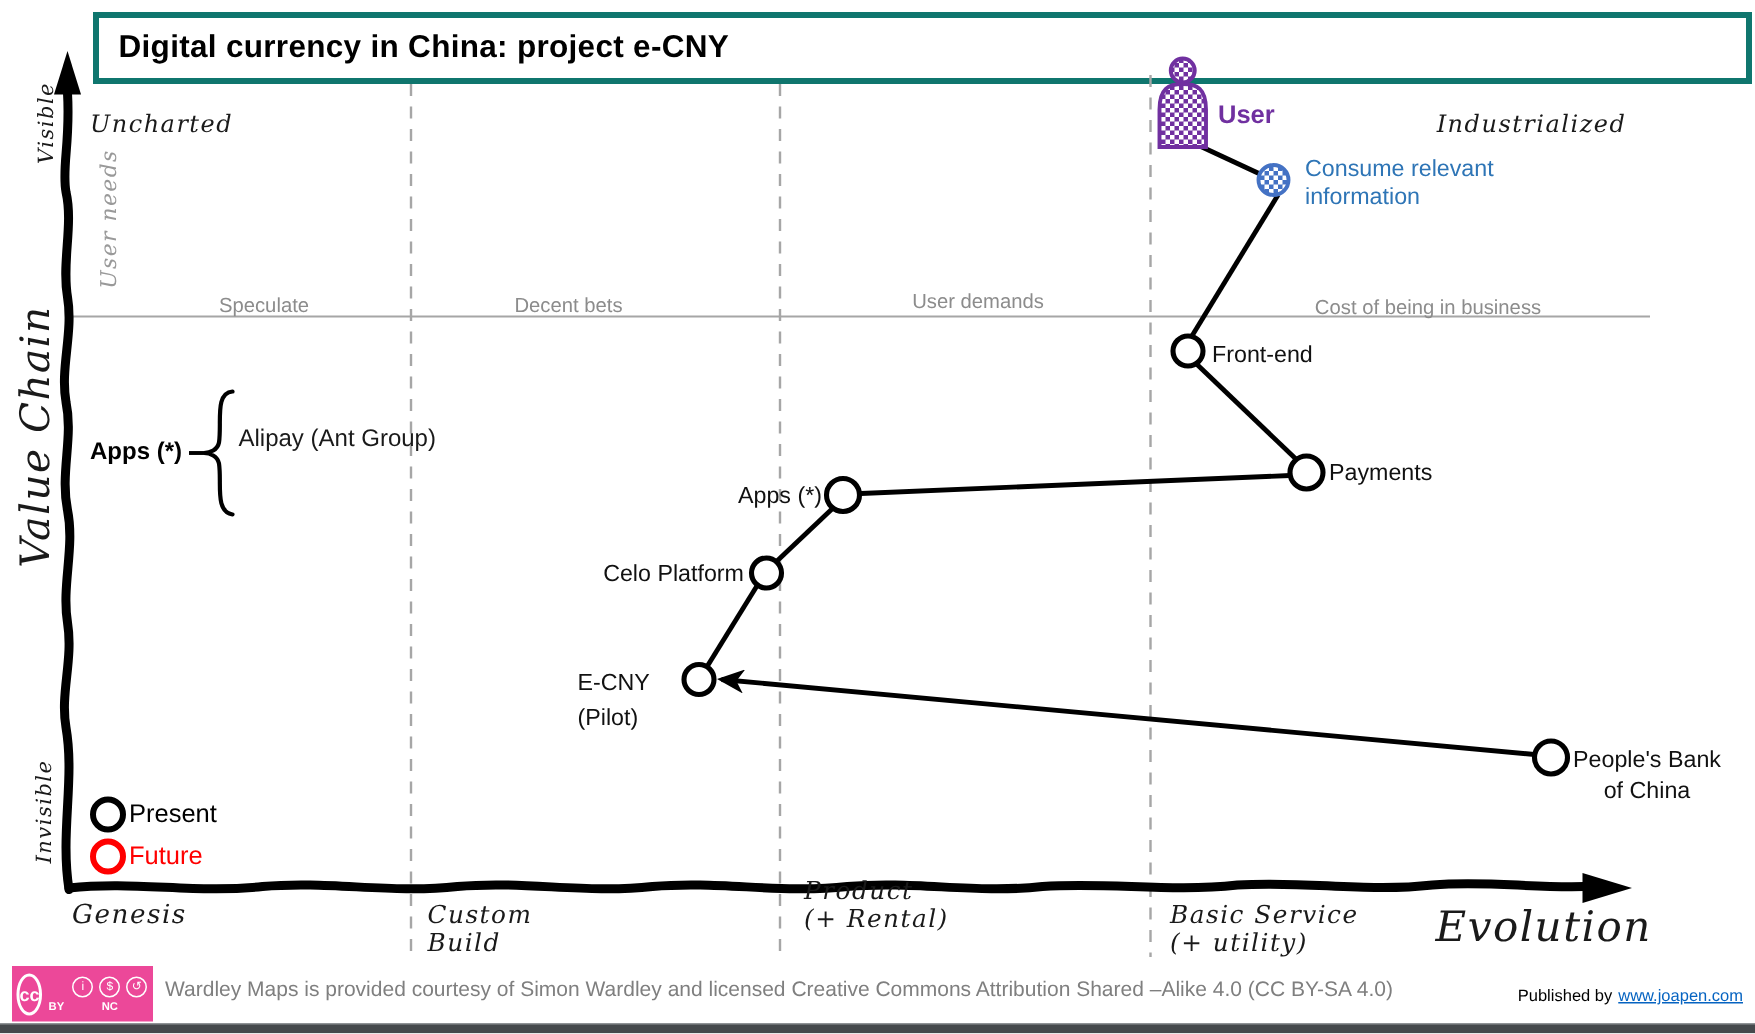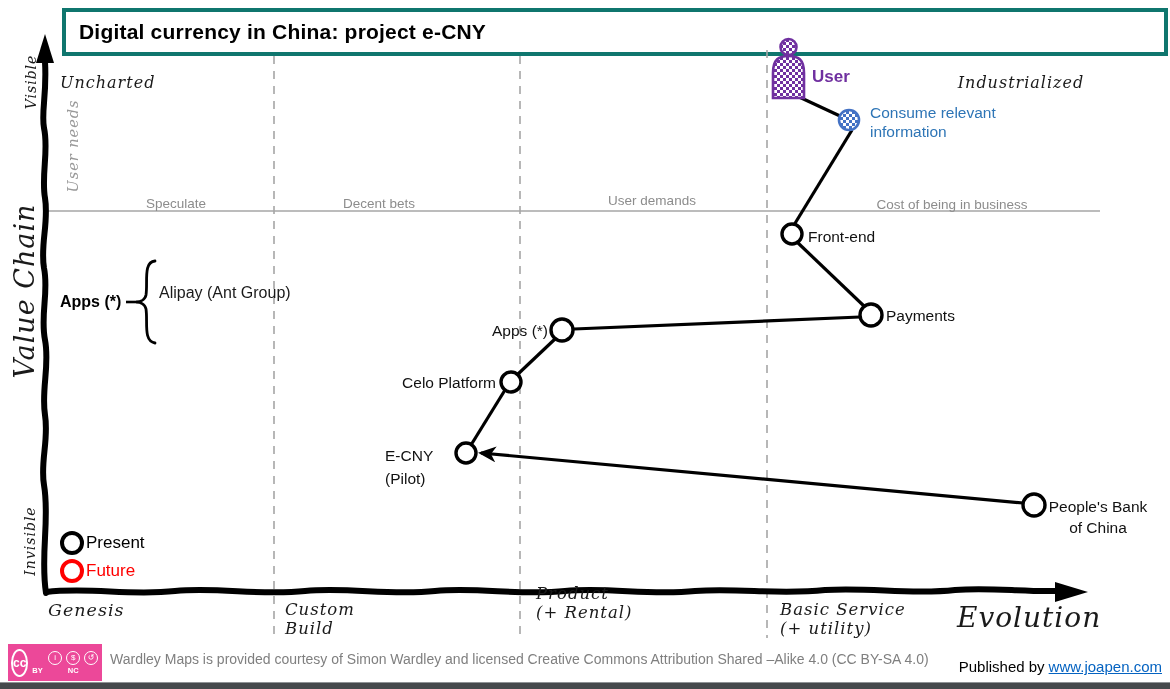--- a/index.html
+++ b/index.html
@@ -22,21 +22,21 @@
   .cc-badge{left:8px;top:644px;width:94px;height:37px;background:#ec4899;z-index:3;
             display:flex;align-items:center;gap:4px;padding:0 3px;box-sizing:border-box;}
   .cc-circle{width:24px;height:24px;border:2px solid #fff;border-radius:50%;color:#fff;
              font-size:12px;font-weight:bold;display:flex;align-items:center;justify-content:center;}
   .cc-right{display:flex;flex-direction:column;align-items:center;gap:1px;}
   .cc-icons{display:flex;gap:4px;}
   .cc-sm{width:14px;height:14px;border:1.4px solid #fff;border-radius:50%;color:#fff;
          font-size:8px;display:flex;align-items:center;justify-content:center;box-sizing:border-box;}
   .cc-labels{display:flex;gap:25px;color:#fff;font-size:7.5px;font-weight:bold;}
   .license{left:110px;top:651px;font-size:14px;color:#7f7f7f;z-index:3;}
-  .pub{right:8px;top:658px;font-size:15px;color:#000;z-index:3;}
+  .pub{right:8px;top:658px;font-size:11px;color:#000;z-index:3;}
   .pub a{color:#0563C1;text-decoration:underline;margin-left:4px;}
   .bottom-bar{left:0;top:682px;width:1170px;height:7px;background:#45494c;
               border-top:1px solid #8f9396;box-sizing:border-box;z-index:3;}
 </style>
 </head>
 <body>
 
 <div class="canvas">
 
   <div class="abs title-box">

